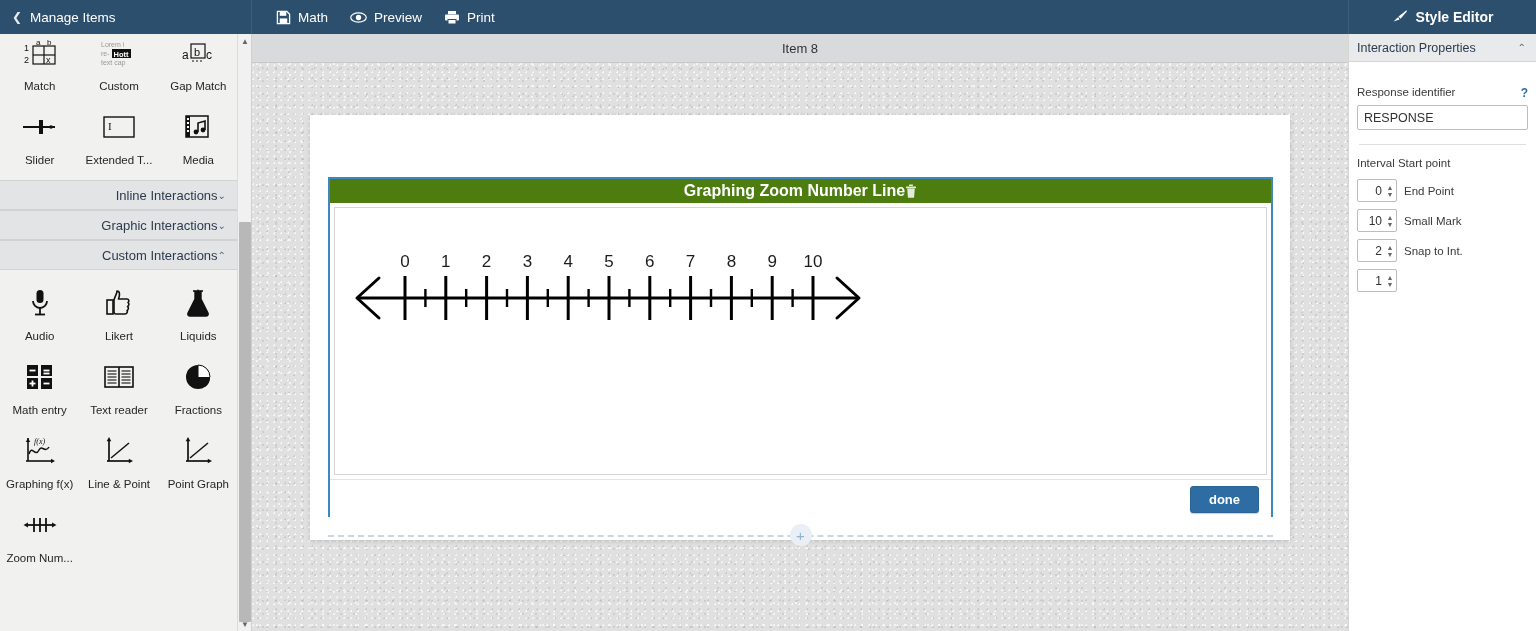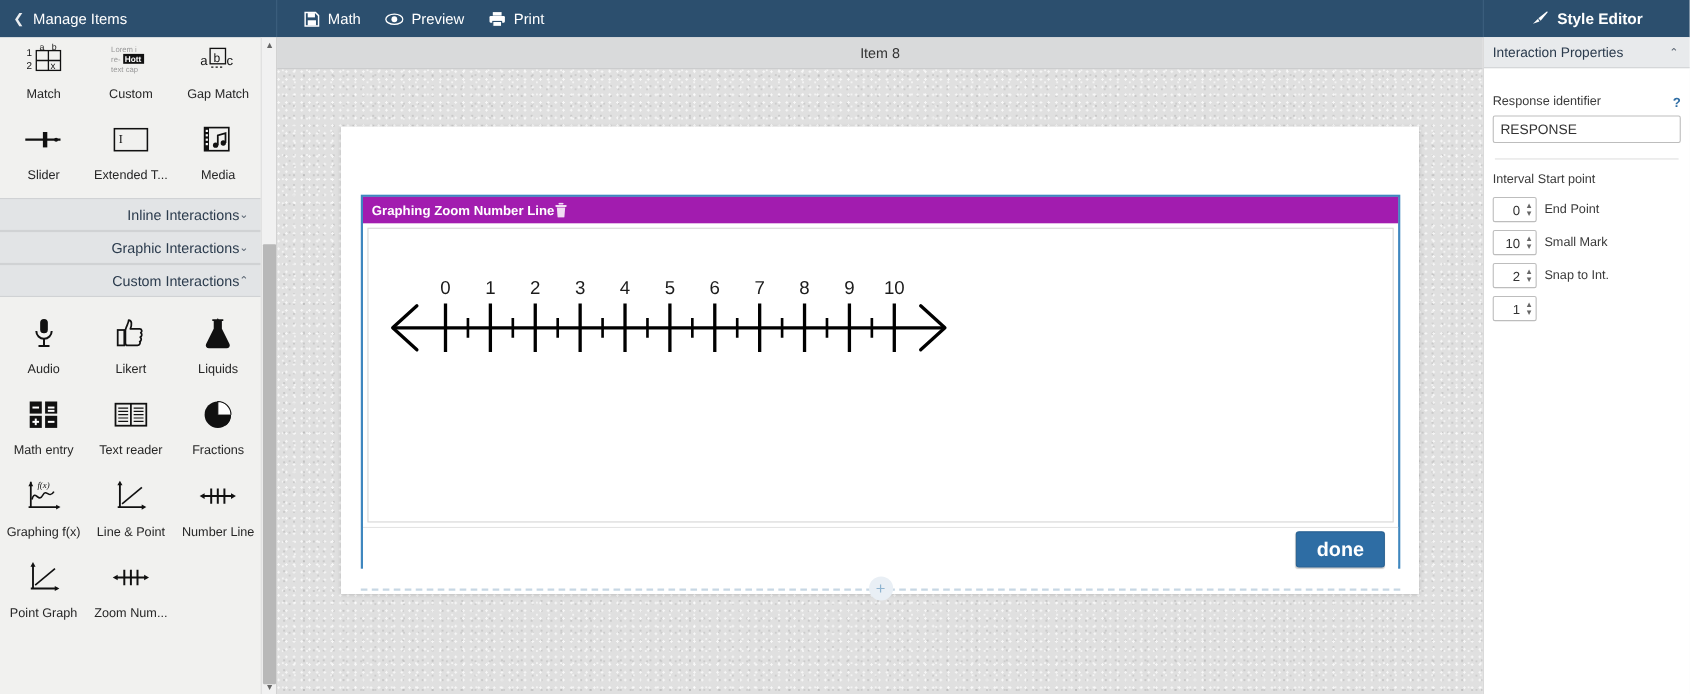--- a/index.html
+++ b/index.html
@@ -119,39 +119,39 @@
     background: #ffffff;
     box-shadow: 0 1px 4px rgba(0,0,0,.18);
   }
   .interaction-block {
     position: absolute; top: 62px; left: 18px;
     width: 945px; height: 340px;
     border: 2px solid #3f87bf;
     background: #ffffff;
   }
   .ib-head {
-    height: 24px; background: #a21caf;
-    display: flex; align-items: center; justify-content: flex-start;
+    height: 24px; background: #4d7c0f;
+    display: flex; align-items: center; justify-content: center;
     padding: 0 8px 0 8px;
-    color: #ffffff; font-size: 12px; font-weight: 600;
+    color: #ffffff; font-size: 16px; font-weight: 600;
   }
   .ib-head .trash { cursor: pointer; opacity: .92; display: flex; }
   .ib-body {
     height: 268px; margin: 4px;
     border: 1px solid #d6d6d6; background: #fff;
     position: relative; overflow: hidden;
   }
   .ib-foot {
     height: 40px; border-top: 1px solid #e4e4e4;
     display: flex; align-items: center; justify-content: flex-end;
     padding-right: 12px; background: #fff;
   }
   .done-btn {
     background: #2e6da4; color: #fff; border: 1px solid #2a6394;
-    font-size: 18px; font-weight: 600;
+    font-size: 13px; font-weight: 600;
     padding: 5px 18px; border-radius: 3px; cursor: pointer;
     box-shadow: 0 1px 1px rgba(0,0,0,.2);
   }
   .add-strip {
     position: absolute; top: 413px; left: 18px;
     width: 945px; height: 14px;
     display: flex; align-items: center; justify-content: center;
   }
   .add-strip .dashline {
     position: absolute; top: 7px; left: 0; width: 100%;
@@ -473,35 +473,20 @@
             <line x1="6" y1="3" x2="6" y2="25" stroke="#111" stroke-width="1.7"></line>
             <path d="M6 1 l-2.3 4.2 h4.6 z" fill="#111"></path>
             <line x1="4" y1="25" x2="28" y2="25" stroke="#111" stroke-width="1.7"></line>
             <path d="M30 25 l-4.2 -2.3 v4.6 z" fill="#111"></path>
             <line x1="8" y1="22" x2="26" y2="7" stroke="#111" stroke-width="1.5"></line>
           </svg>
         </span>
         <span class="tlabel">Line &amp; Point</span>
       </div>
 
-      <div class="tool">
-        <span class="glyph">
-          <svg width="36" height="24" viewBox="0 0 36 24">
-            <line x1="4" y1="12" x2="32" y2="12" stroke="#111" stroke-width="1.8"></line>
-            <path d="M1.5 12 l4.5 -2.6 v5.2 z" fill="#111"></path>
-            <path d="M34.5 12 l-4.5 -2.6 v5.2 z" fill="#111"></path>
-            <g stroke="#111" stroke-width="1.8">
-              <line x1="12" y1="5" x2="12" y2="19"></line>
-              <line x1="18" y1="5" x2="18" y2="19"></line>
-              <line x1="24" y1="5" x2="24" y2="19"></line>
-            </g>
-          </svg>
-        </span>
-        <span class="tlabel">Number Line</span>
-      </div>
 
       <div class="tool">
         <span class="glyph">
           <svg width="32" height="30" viewBox="0 0 32 30">
             <line x1="6" y1="3" x2="6" y2="25" stroke="#111" stroke-width="1.7"></line>
             <path d="M6 1 l-2.3 4.2 h4.6 z" fill="#111"></path>
             <line x1="4" y1="25" x2="28" y2="25" stroke="#111" stroke-width="1.7"></line>
             <path d="M30 25 l-4.2 -2.3 v4.6 z" fill="#111"></path>
             <line x1="8" y1="22" x2="26" y2="7" stroke="#111" stroke-width="1.5"></line>
           </svg>

